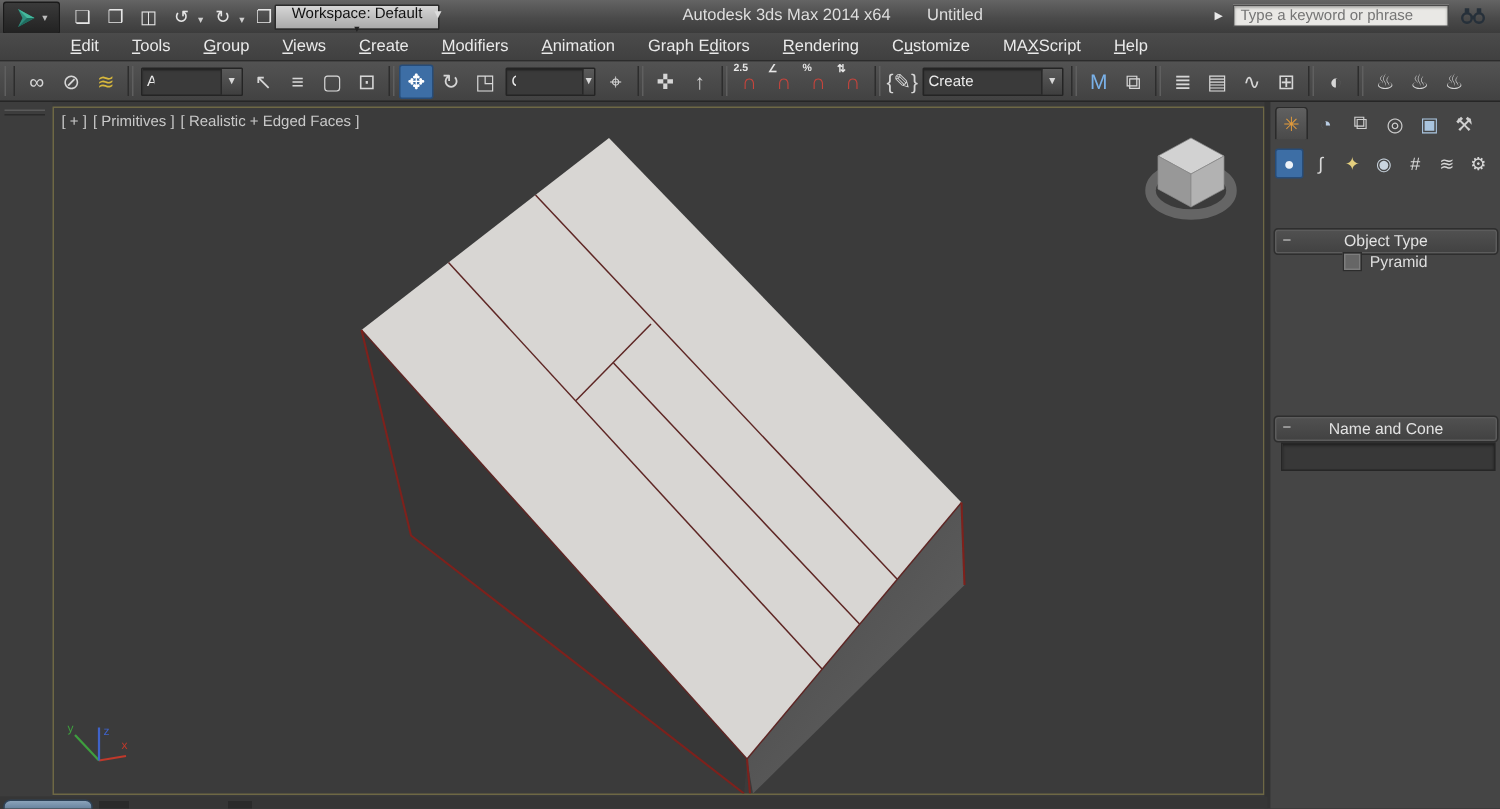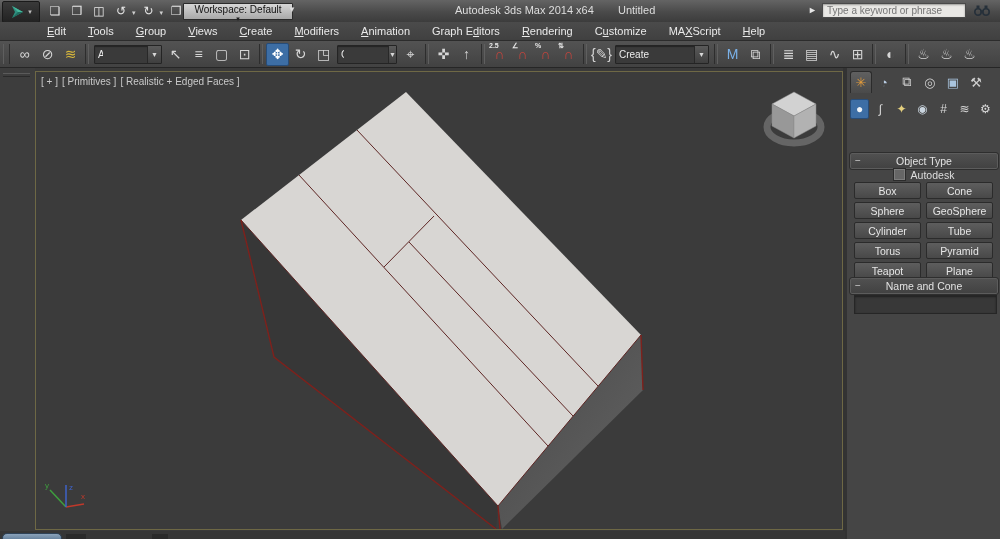--- a/index.html
+++ b/index.html
@@ -386,34 +386,22 @@
         <span style="color: rgb(216, 216, 216);">⚙</span>
       </div>
     </div>
 
   <div class="rollout-hd" style="top:85px;">
     <span class="minus">−</span>
     <span class="title">Object Type</span>
   </div>
   <div class="autogrid-row">
     <span class="checkbox"></span>
-    <span class="autogrid-label">Autodesk</span>
-  </div>
-  <div class="obj-grid">
-      <div class="obj-btn">Box</div>
-      <div class="obj-btn">Cone</div>
-      <div class="obj-btn">Sphere</div>
-      <div class="obj-btn">GeoSphere</div>
-      <div class="obj-btn">Cylinder</div>
-      <div class="obj-btn">Tube</div>
-      <div class="obj-btn">Torus</div>
-      <div class="obj-btn">Pyramid</div>
-      <div class="obj-btn">Teapot</div>
-      <div class="obj-btn">Plane</div>
-    </div>
+    <span class="autogrid-label">Pyramid</span>
+  </div>
 
   <div class="rollout-hd" style="top:210px;">
     <span class="minus">−</span>
     <span class="title">Name and Cone</span>
   </div>
   <div class="name-row">
     <input class="name-input" value="" style="">
 
   </div>
 </div>

